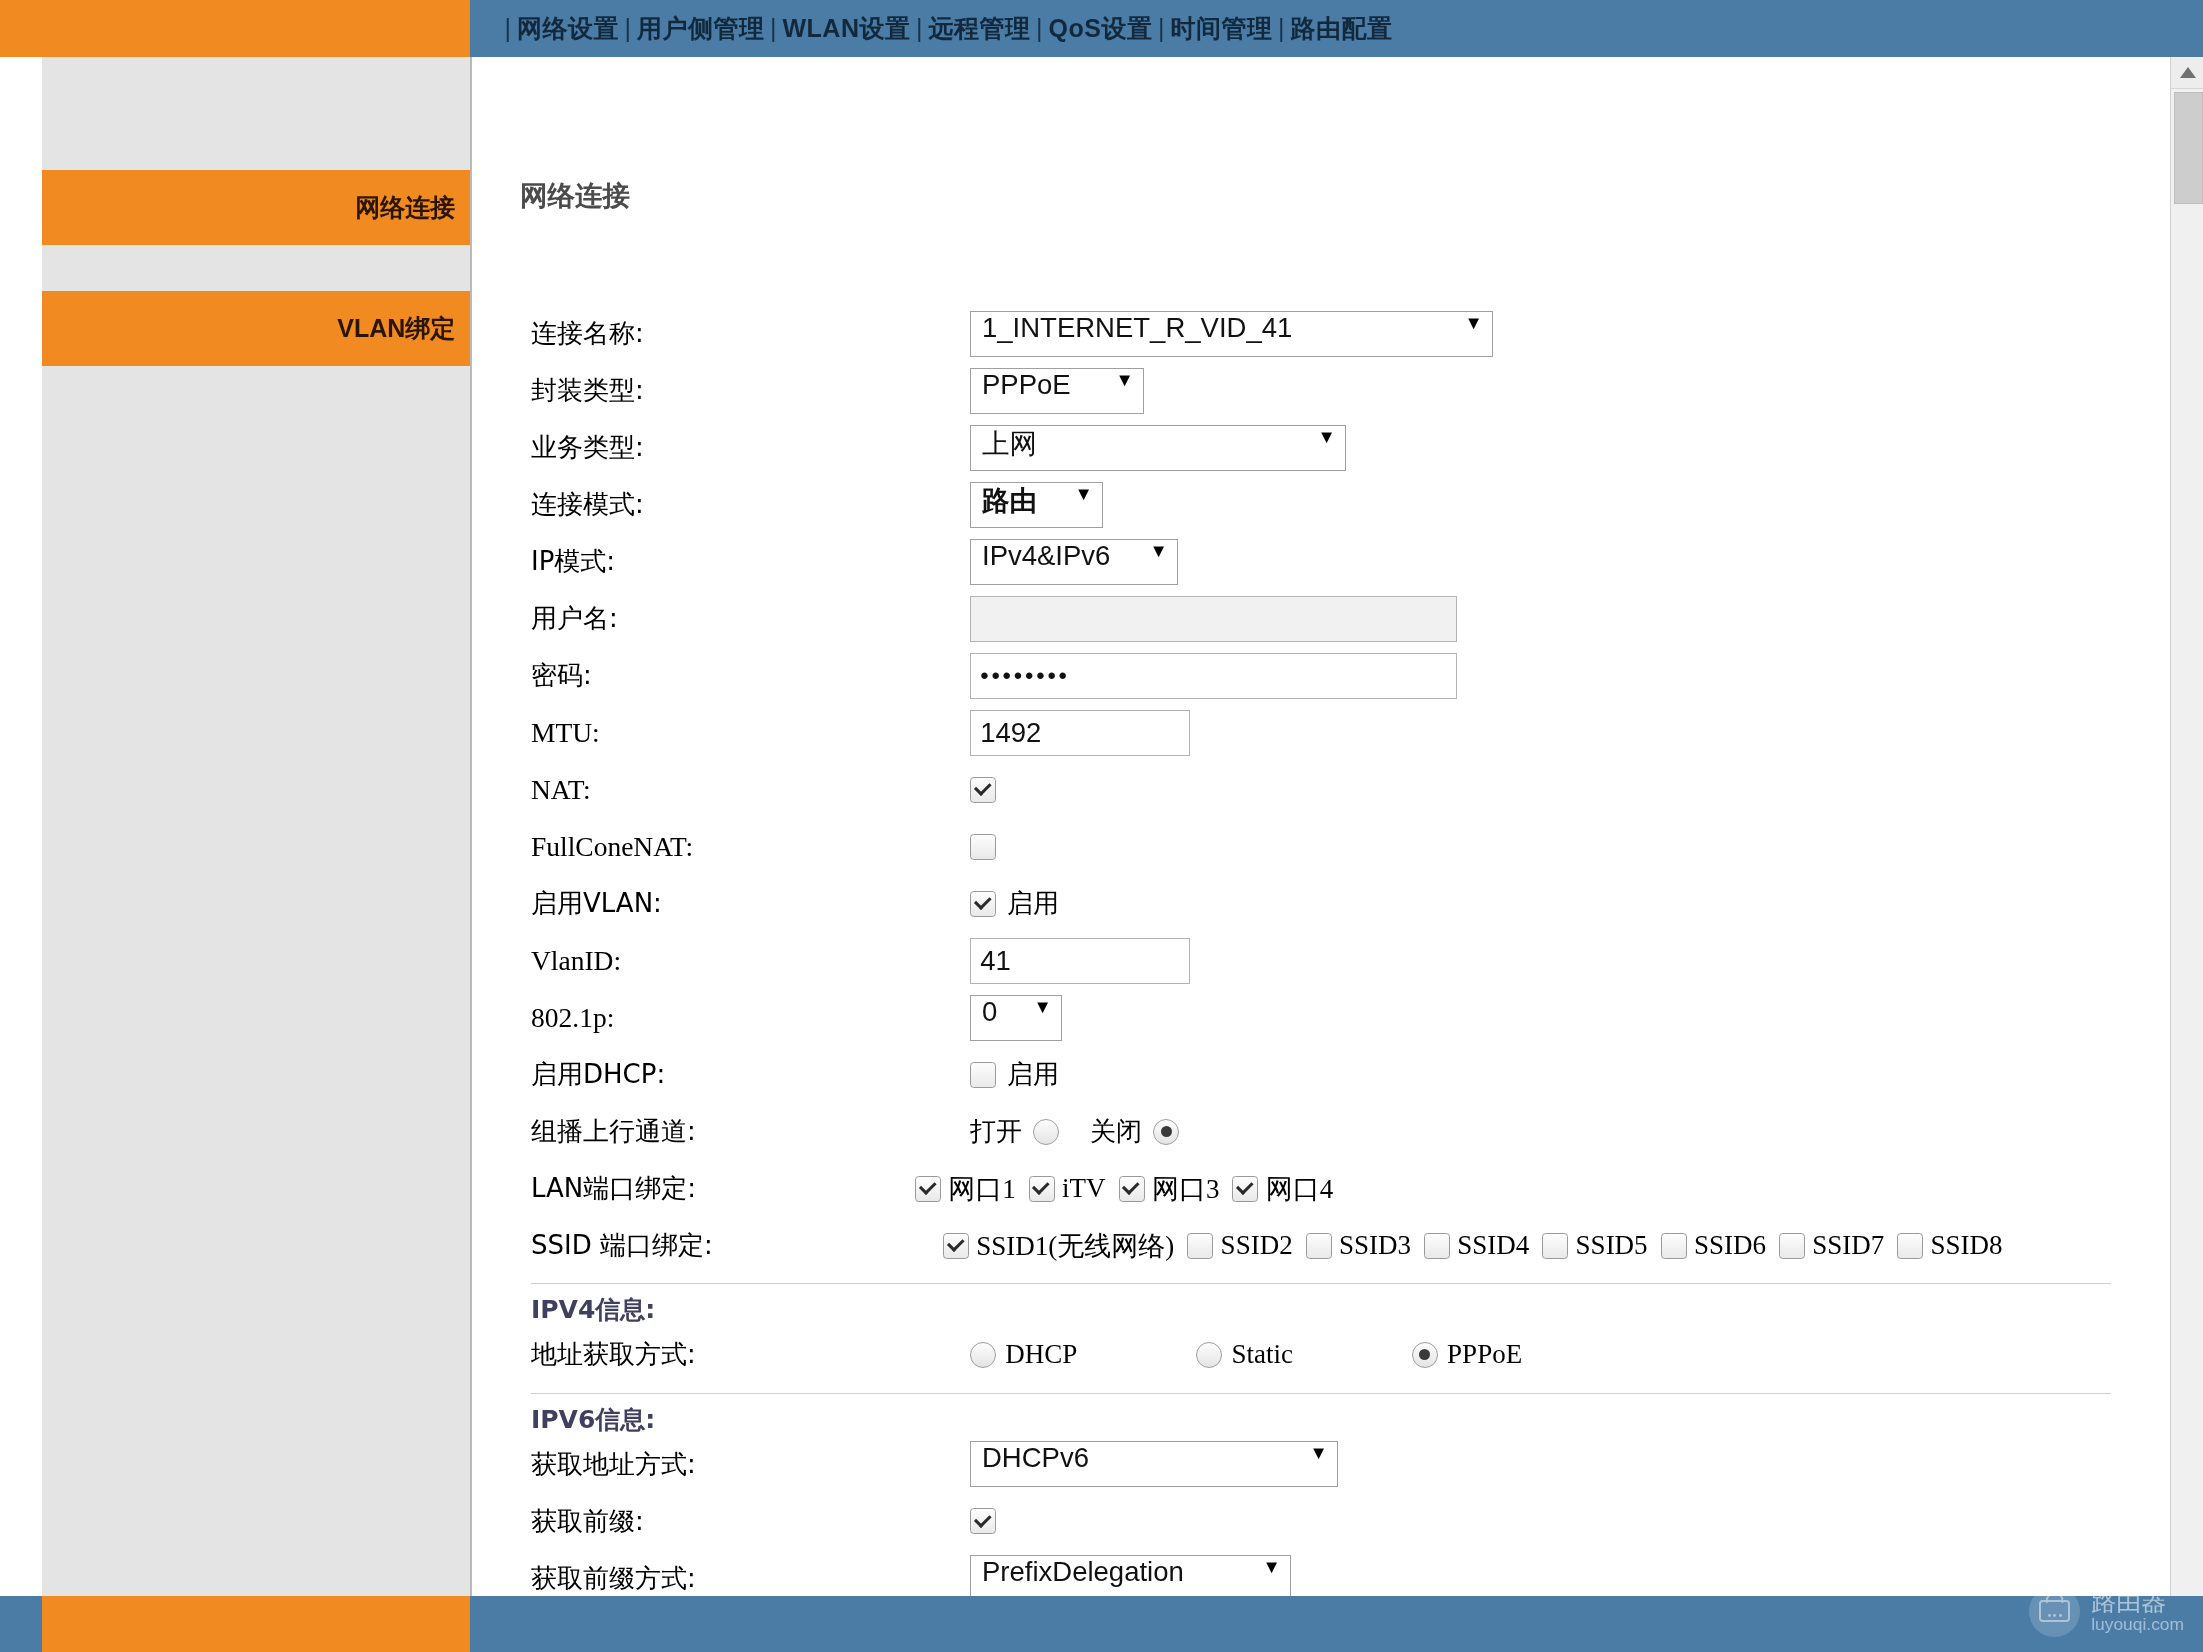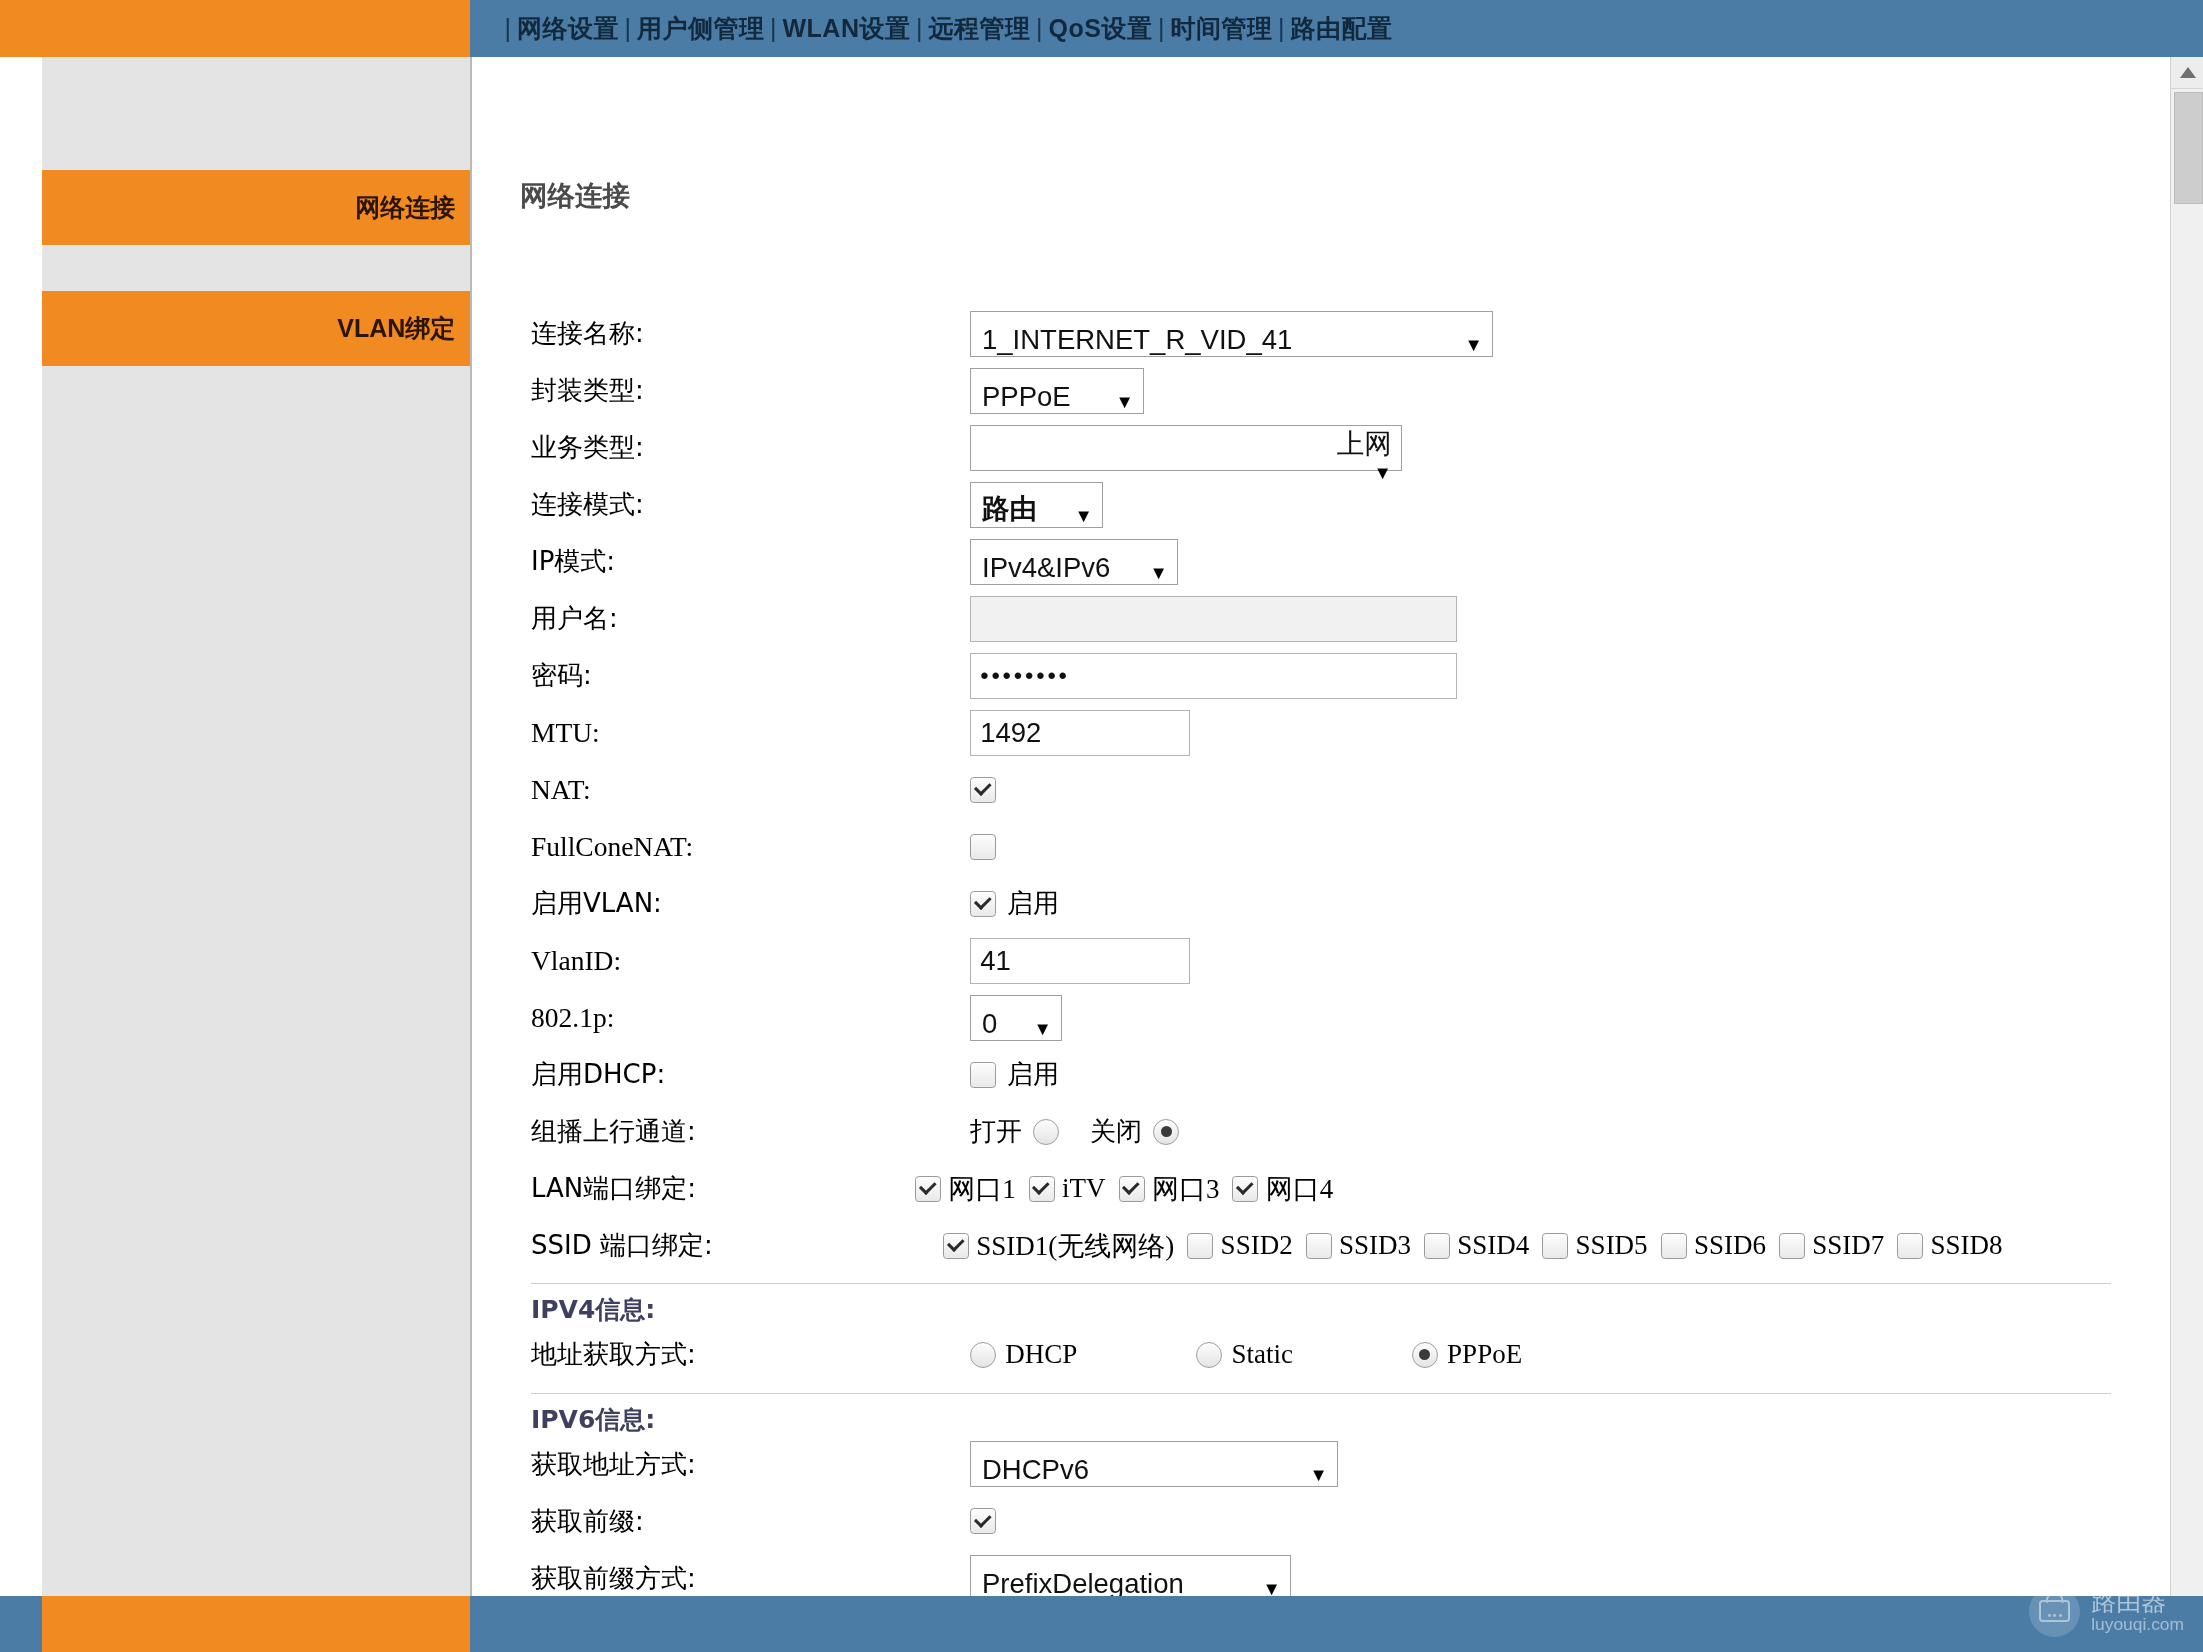--- a/index.html
+++ b/index.html
@@ -150,37 +150,37 @@
     display: flex;
     align-items: center;
   }
 
   
   .sel {
     border: 1.8px solid #a0a0a0;
     background: #ffffff;
     height: 46px;
     display: inline-flex;
-    align-items: flex-end;
+    align-items: flex-start;
     justify-content: space-between;
     padding: 0 9.2px 0 11px;
     box-sizing: border-box;
     font-family: "Liberation Sans", "DejaVu Sans", sans-serif;
     font-size: 27.5px;
     color: #111;
     white-space: nowrap;
   }
   .sel .caret {
     margin-left: 13px;
     font-size: 18.4px;
     color: #000;
   }
   .sel-conn   { width: 523px; }
   .sel-encap  { width: 174px; }
-  .sel-biz    { width: 432px; flex-direction: column; }
+  .sel-biz    { width: 376px; }
   .sel-mode   { width: 133px; font-weight: bold; }
   .sel-ipmode { width: 208px; }
   .sel-8021p  { width: 92px; }
   .sel-v6addr { width: 368px; }
   .sel-v6pref { width: 321px; }
 
   .txt {
     border: 1.8px solid #b3b3b3;
     background: #ffffff;
     height: 46px;

